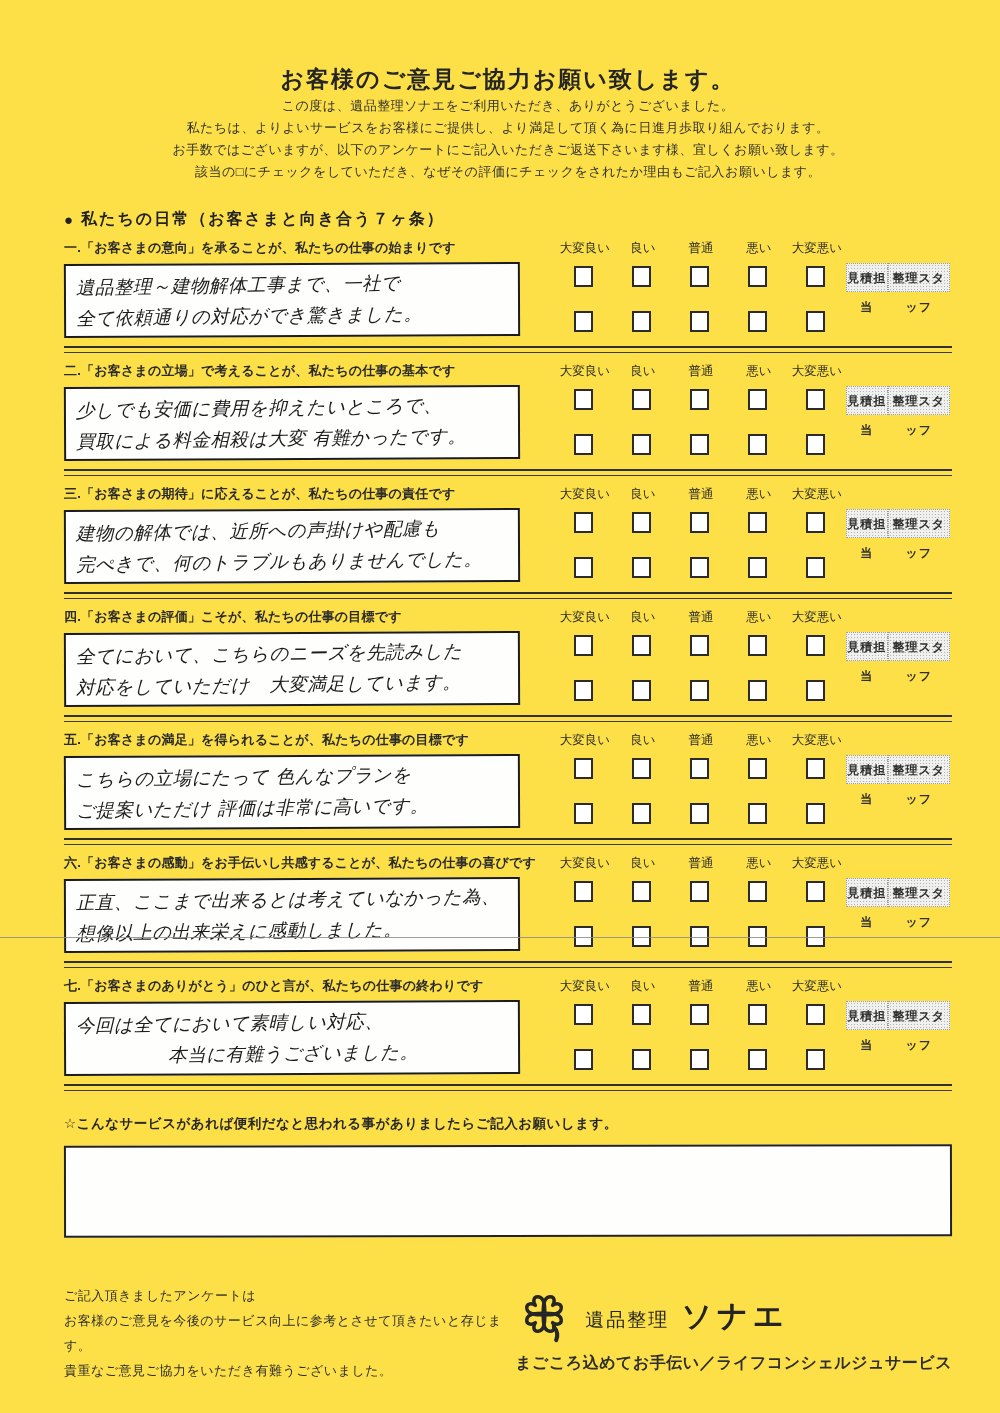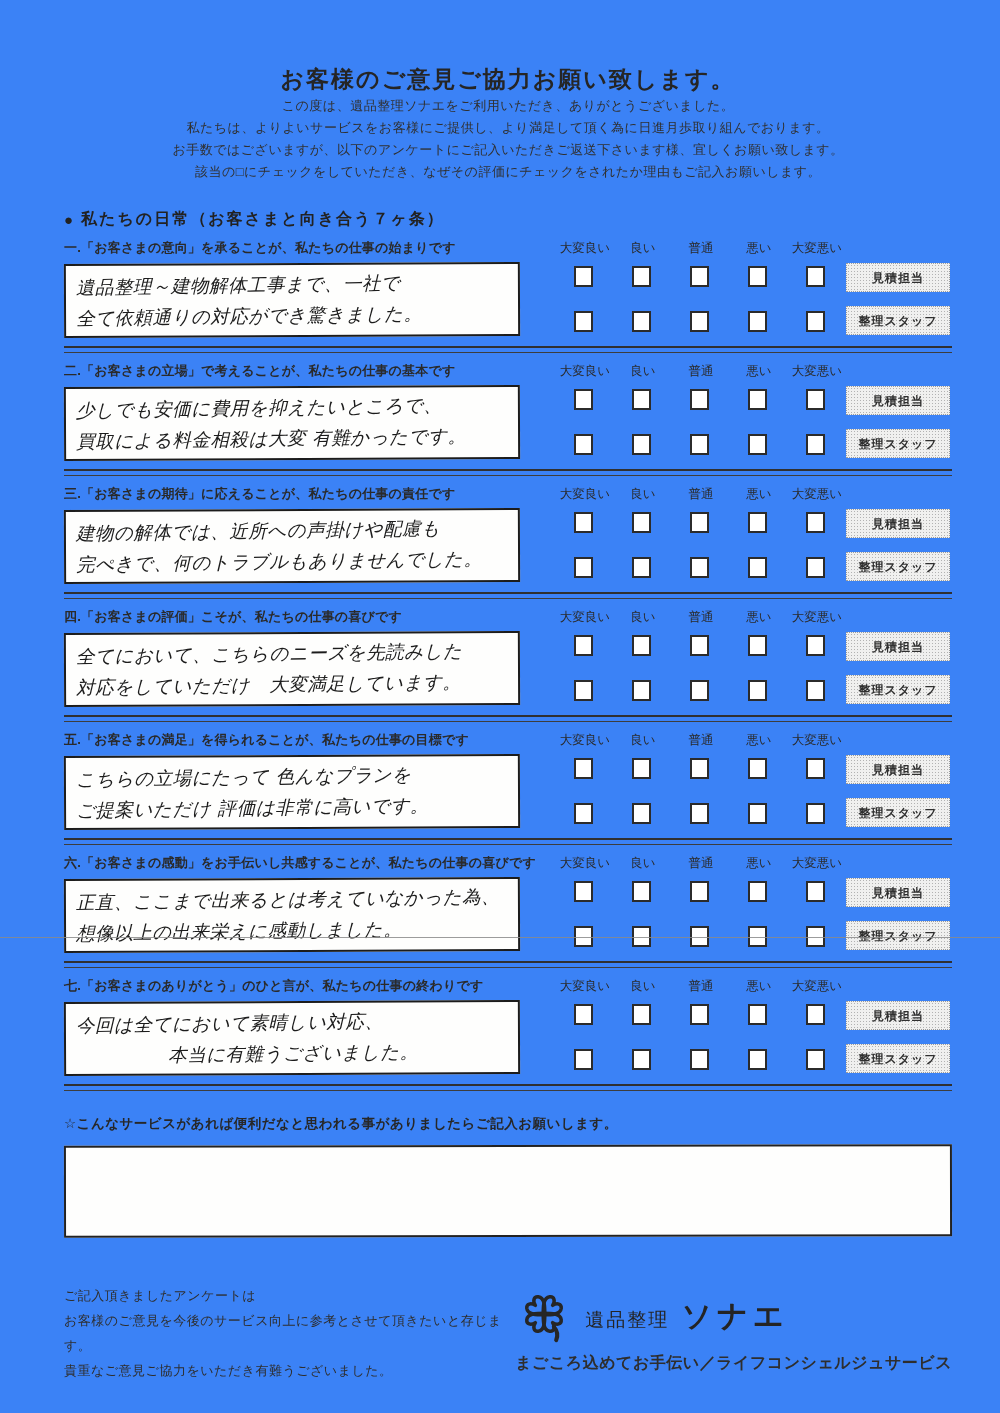--- a/index.html
+++ b/index.html
@@ -1,20 +1,20 @@
 <!DOCTYPE html>
 <html lang="ja"><head>
 <meta charset="utf-8">
 <style>
   html,body{margin:0;padding:0;background:#e9e9e6;}
   .page{
     position:relative;
     width:1000px;height:1413px;
     margin:0 auto;
-    background:#3b82f6;
+    background:#fde047;
     font-family:"Liberation Sans","DejaVu Sans",sans-serif;
     color:#2b2b2b;
     overflow:hidden;
     box-sizing:border-box;
     padding:64px 48px 0 64px;
   }
   
   .doc-title{
     text-align:center;font-size:23px;font-weight:bold;letter-spacing:2px;
     color:#252525;
@@ -38,21 +38,21 @@
   .hw{
     font-family:"DejaVu Sans",sans-serif;font-style:italic;
     font-size:18.5px;line-height:31px;letter-spacing:.5px;color:#1c1c1c;
     white-space:nowrap;transform:rotate(-.6deg);transform-origin:left center;
   }
   .hw.indent{padding-left:92px;}
   .checks{flex:0 0 290px;margin-left:34px;display:flex;flex-direction:column;justify-content:space-between;padding:3px 0 5px 0;box-sizing:border-box;}
   .check-row{display:flex;}
   .check-cell{flex:1;display:flex;justify-content:center;}
   .checkbox{width:19px;height:21px;border:2px solid #2b2b2b;background:#fff;box-sizing:border-box;}
-  .staff-col{flex:0 0 104px;margin-left:2px;display:flex;flex-direction:column;justify-content:space-between;padding:0 0 2px 0;box-sizing:border-box;}
+  .staff-col{flex:0 0 104px;margin-left:2px;display:flex;flex-direction:row;justify-content:space-between;padding:0 0 2px 0;box-sizing:border-box;}
   .staff-label{
     height:29px;line-height:29px;text-align:center;
     font-size:12px;font-weight:600;color:#2f2f2f;letter-spacing:1px;
     background-color:#f0f0ef;
     background-image:radial-gradient(#b2b2b2 .6px,transparent .7px);
     background-size:3px 3px;
     border:1px dotted #9c9c9c;box-sizing:border-box;
   }
   .sep{margin-top:9px;height:4px;border-top:2px solid #303030;border-bottom:1px solid #3d3d3d;}
   
@@ -268,21 +268,21 @@
         <div class="staff-col">
           <div class="staff-label">見積担当</div>
           <div class="staff-label">整理スタッフ</div>
         </div>
       </div>
       <div class="sep"></div>
     </section>
 
     <section class="item">
       <div class="item-head">
-        <div class="statement">四.「お客さまの評価」こそが、私たちの仕事の喜びです</div>
+        <div class="statement">四.「お客さまの評価」こそが、私たちの仕事の目標です</div>
         <div class="rating-labels">
           <span>大変良い</span>
           <span>良い</span>
           <span>普通</span>
           <span>悪い</span>
           <span>大変悪い</span>
         </div>
         <div class="head-spacer"></div>
       </div>
       <div class="item-body">

